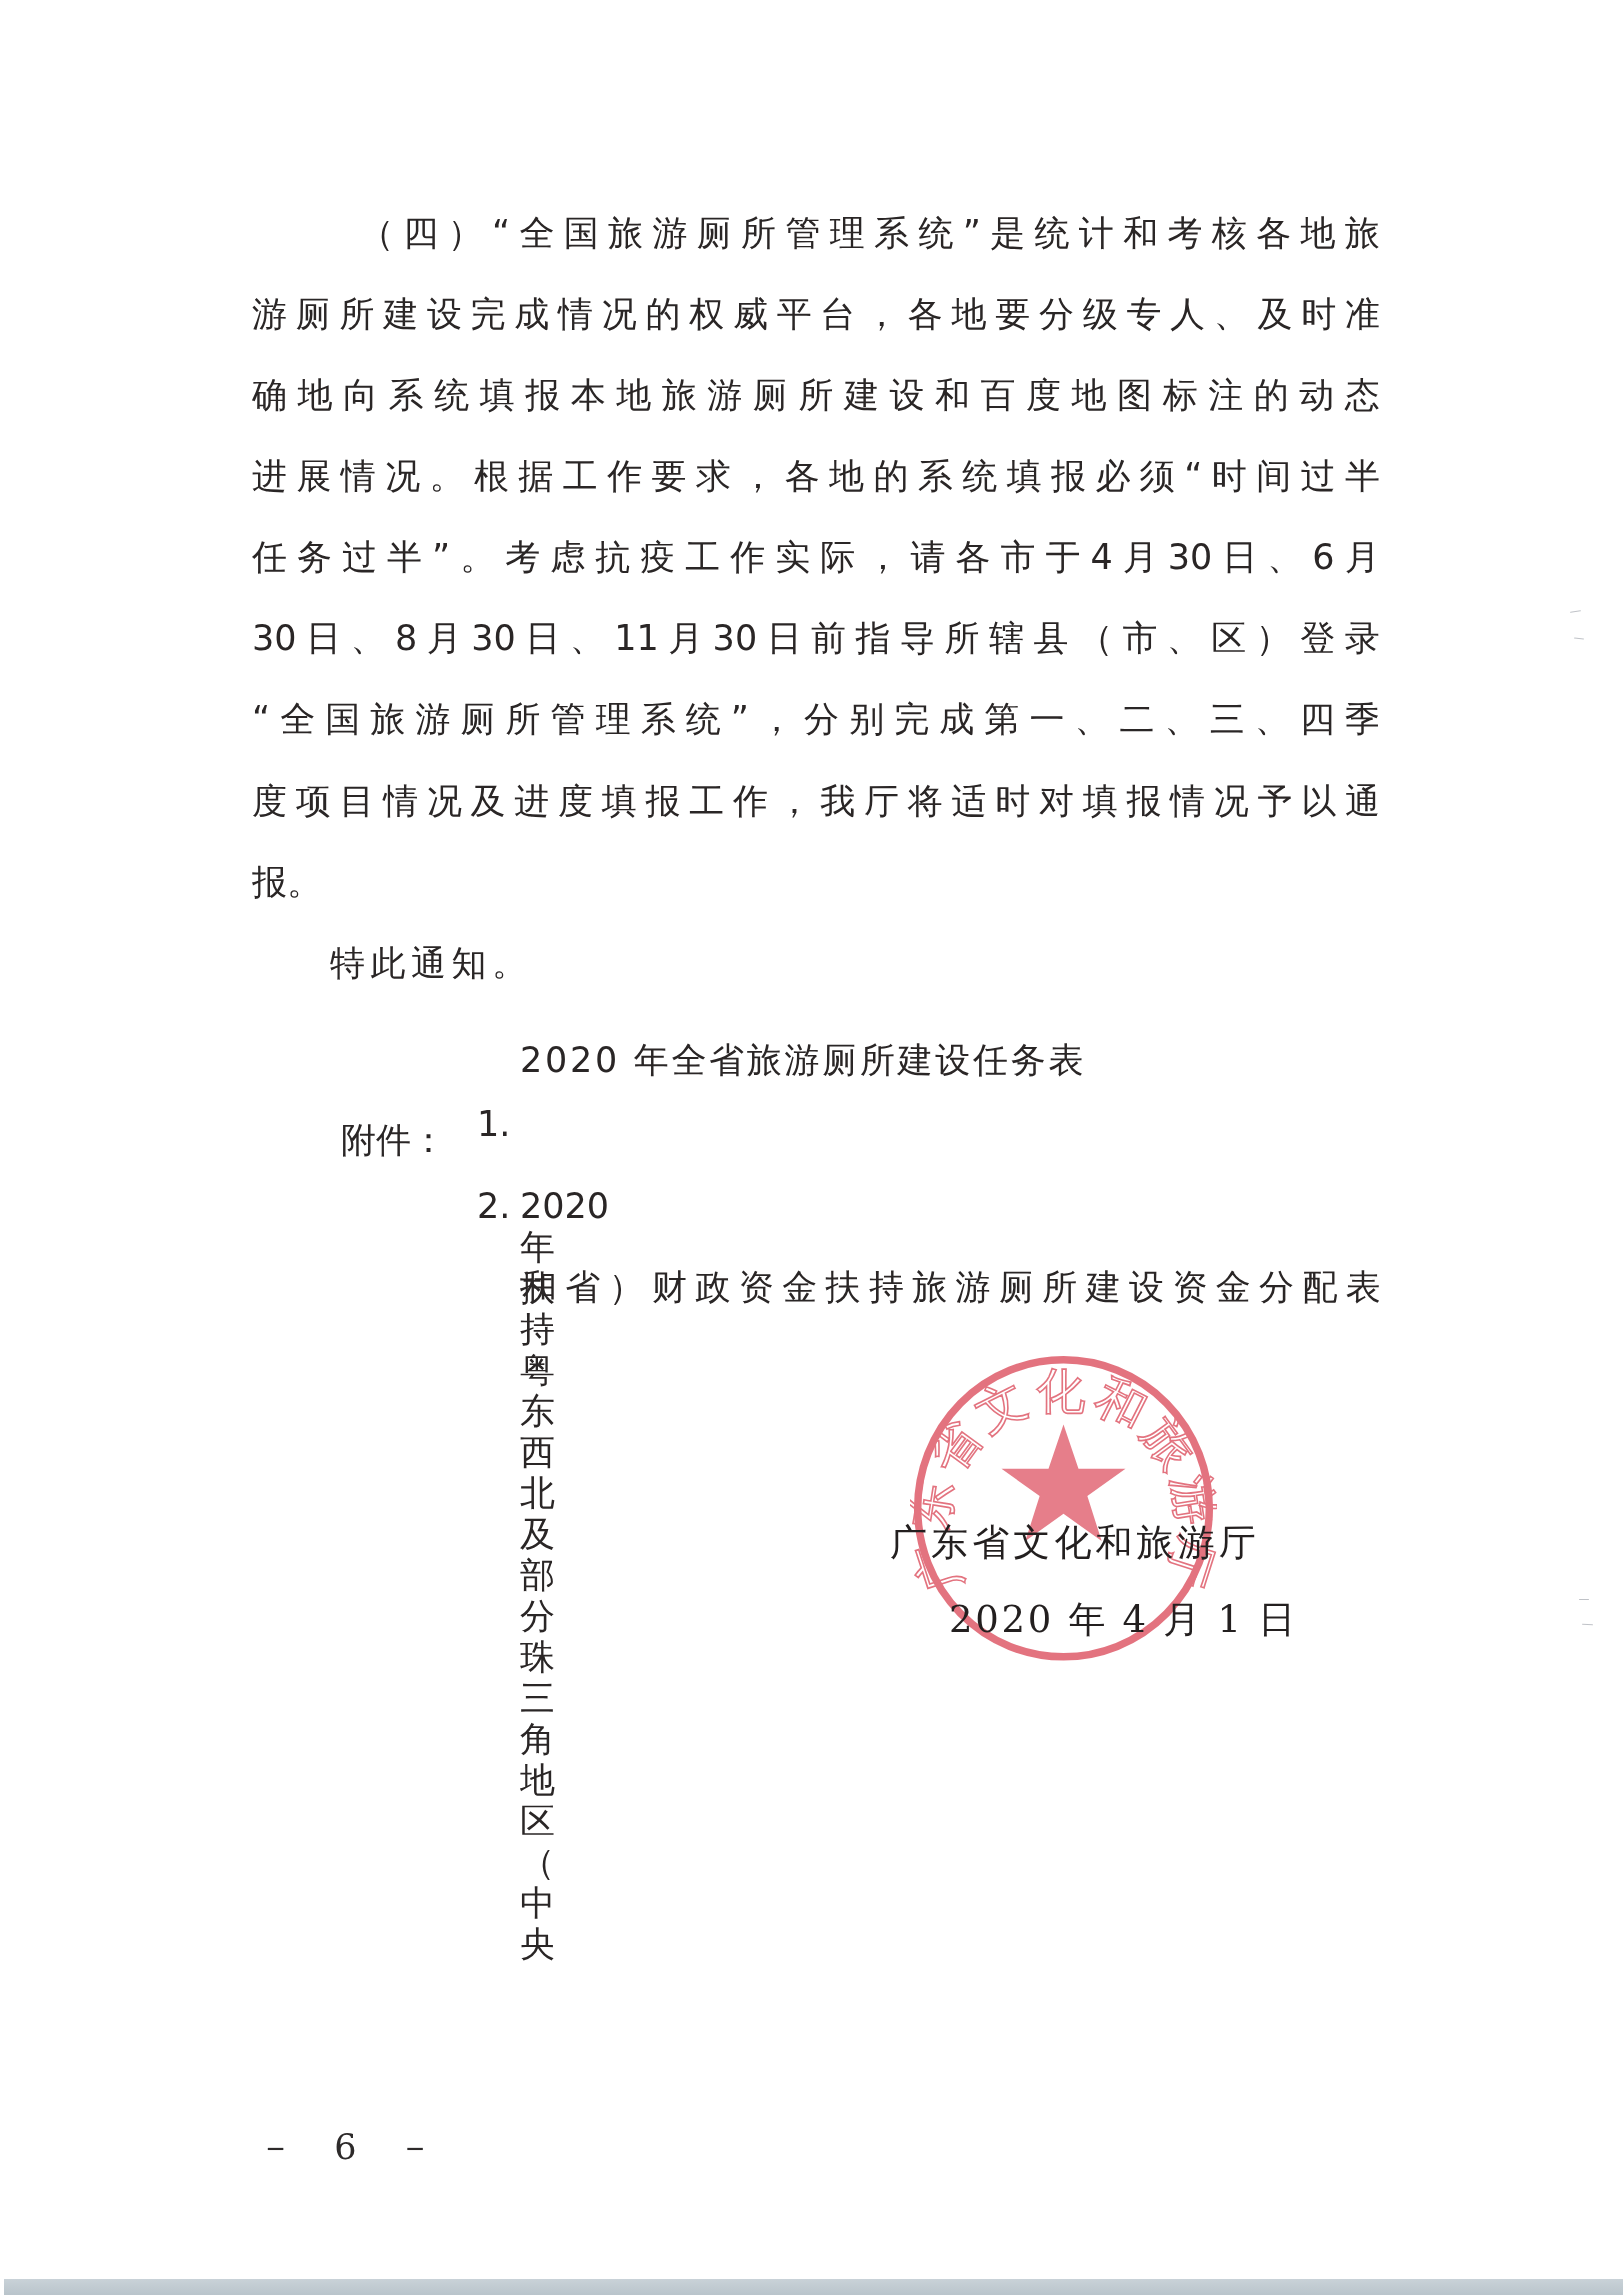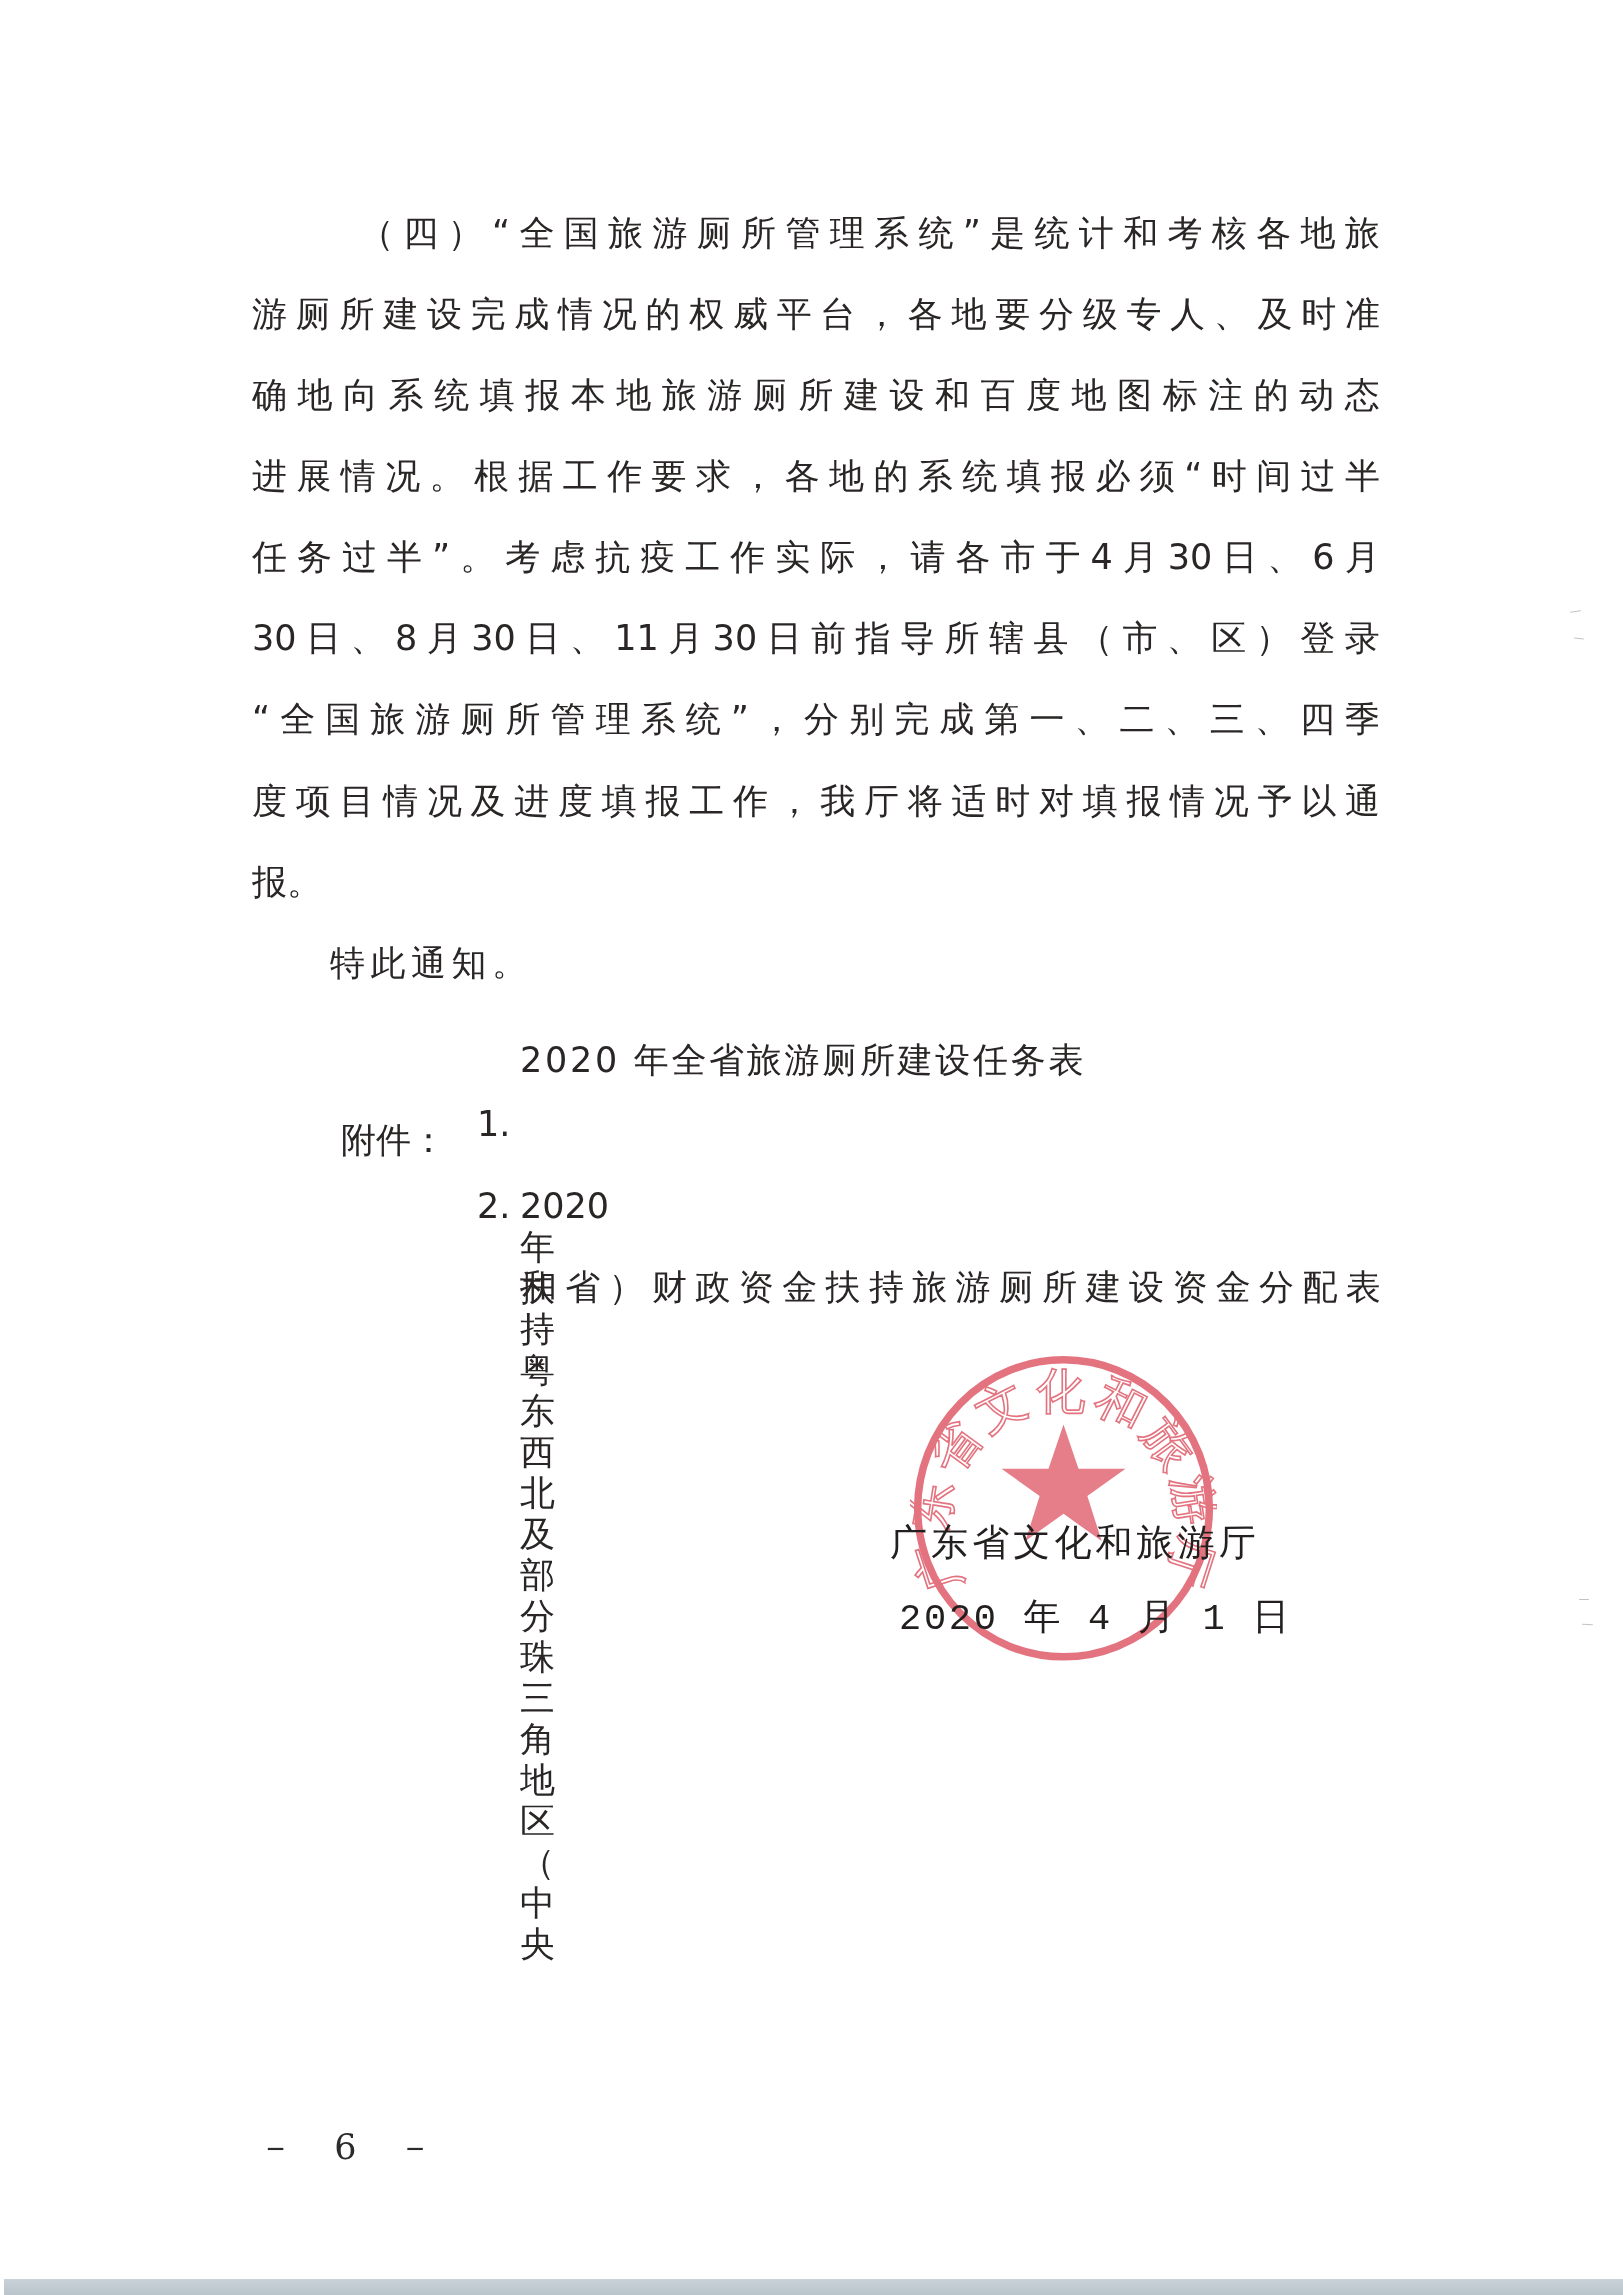--- a/index.html
+++ b/index.html
@@ -375,21 +375,21 @@
       <path id="sealArc" d="M 75 330 A 170 170 0 1 1 375 330" fill="none"></path>
     </defs>
     <ellipse cx="225" cy="228" rx="214" ry="218" fill="none" stroke="#dd5564" stroke-width="11"></ellipse>
     <polygon points="225,105 247,170 316,170 260,210 281,276 225,236 169,276 190,210 134,170 203,170" fill="#dd5564" opacity="0.92"></polygon>
     <text font-family="DejaVu Serif, serif" font-size="72" fill="none" stroke="#dd5564" stroke-width="2.4" letter-spacing="8">
       <textPath href="#sealArc" startOffset="50%" text-anchor="middle">广东省文化和旅游厅</textPath>
     </text>
   </svg>
 
   <div class="line sig sig-layer" style="left:890px; top:1522px;">广东省文化和旅游厅</div>
-  <div class="line sig sig-layer" style="left:899px; top:1599px; letter-spacing:2.7px;font-family:Liberation Mono, monospace;">2020 年 4 月 1 日</div>
+  <div class="line sig sig-layer" style="left:949px; top:1599px; letter-spacing:2.7px;">2020 年 4 月 1 日</div>
 
 
   <div class="line page-num" style="left:258px; top:2127px;">－ 6 －</div>
 
   <div class="scan-mark" style="left:1570px; top:611px; width:11px; transform:rotate(-8deg);"></div>
   <div class="scan-mark" style="left:1574px; top:638px; width:9.5px; transform:rotate(6deg);"></div>
   <div class="scan-mark" style="left:1579px; top:1599px; width:9.5px;"></div>
   <div class="scan-mark" style="left:1582px; top:1624px; width:11px; transform:rotate(4deg);"></div>
 </div>
 

